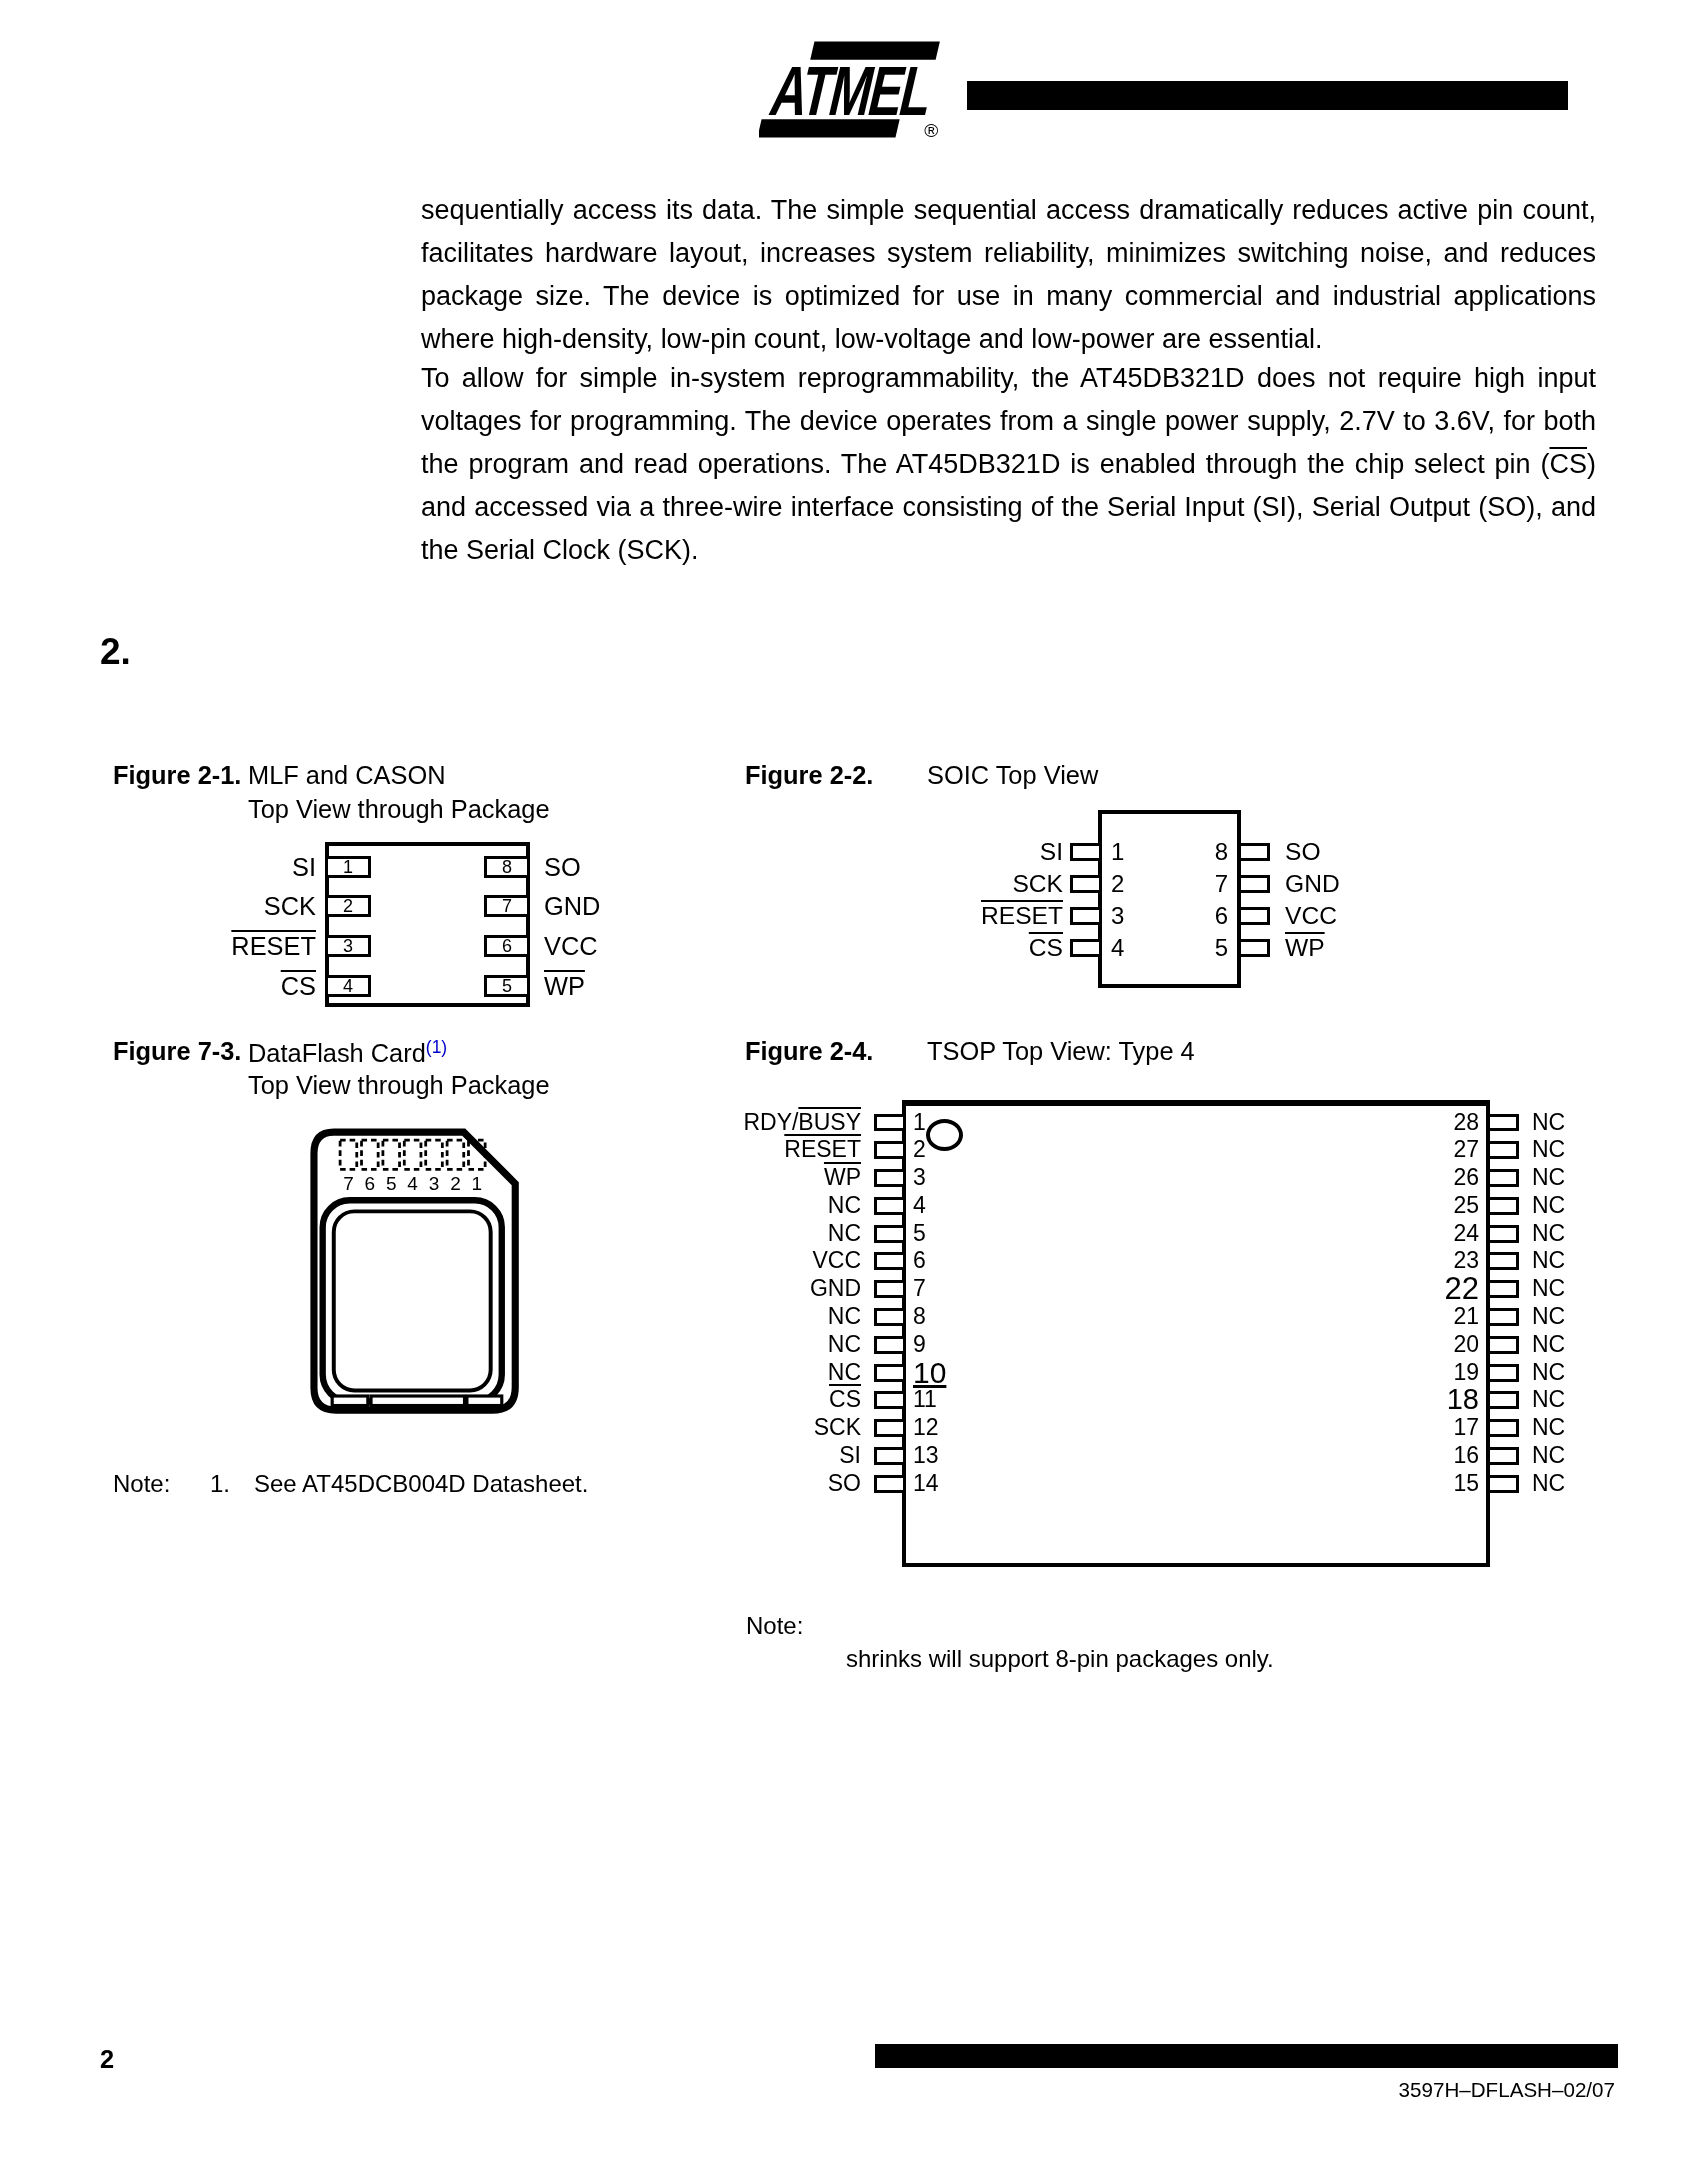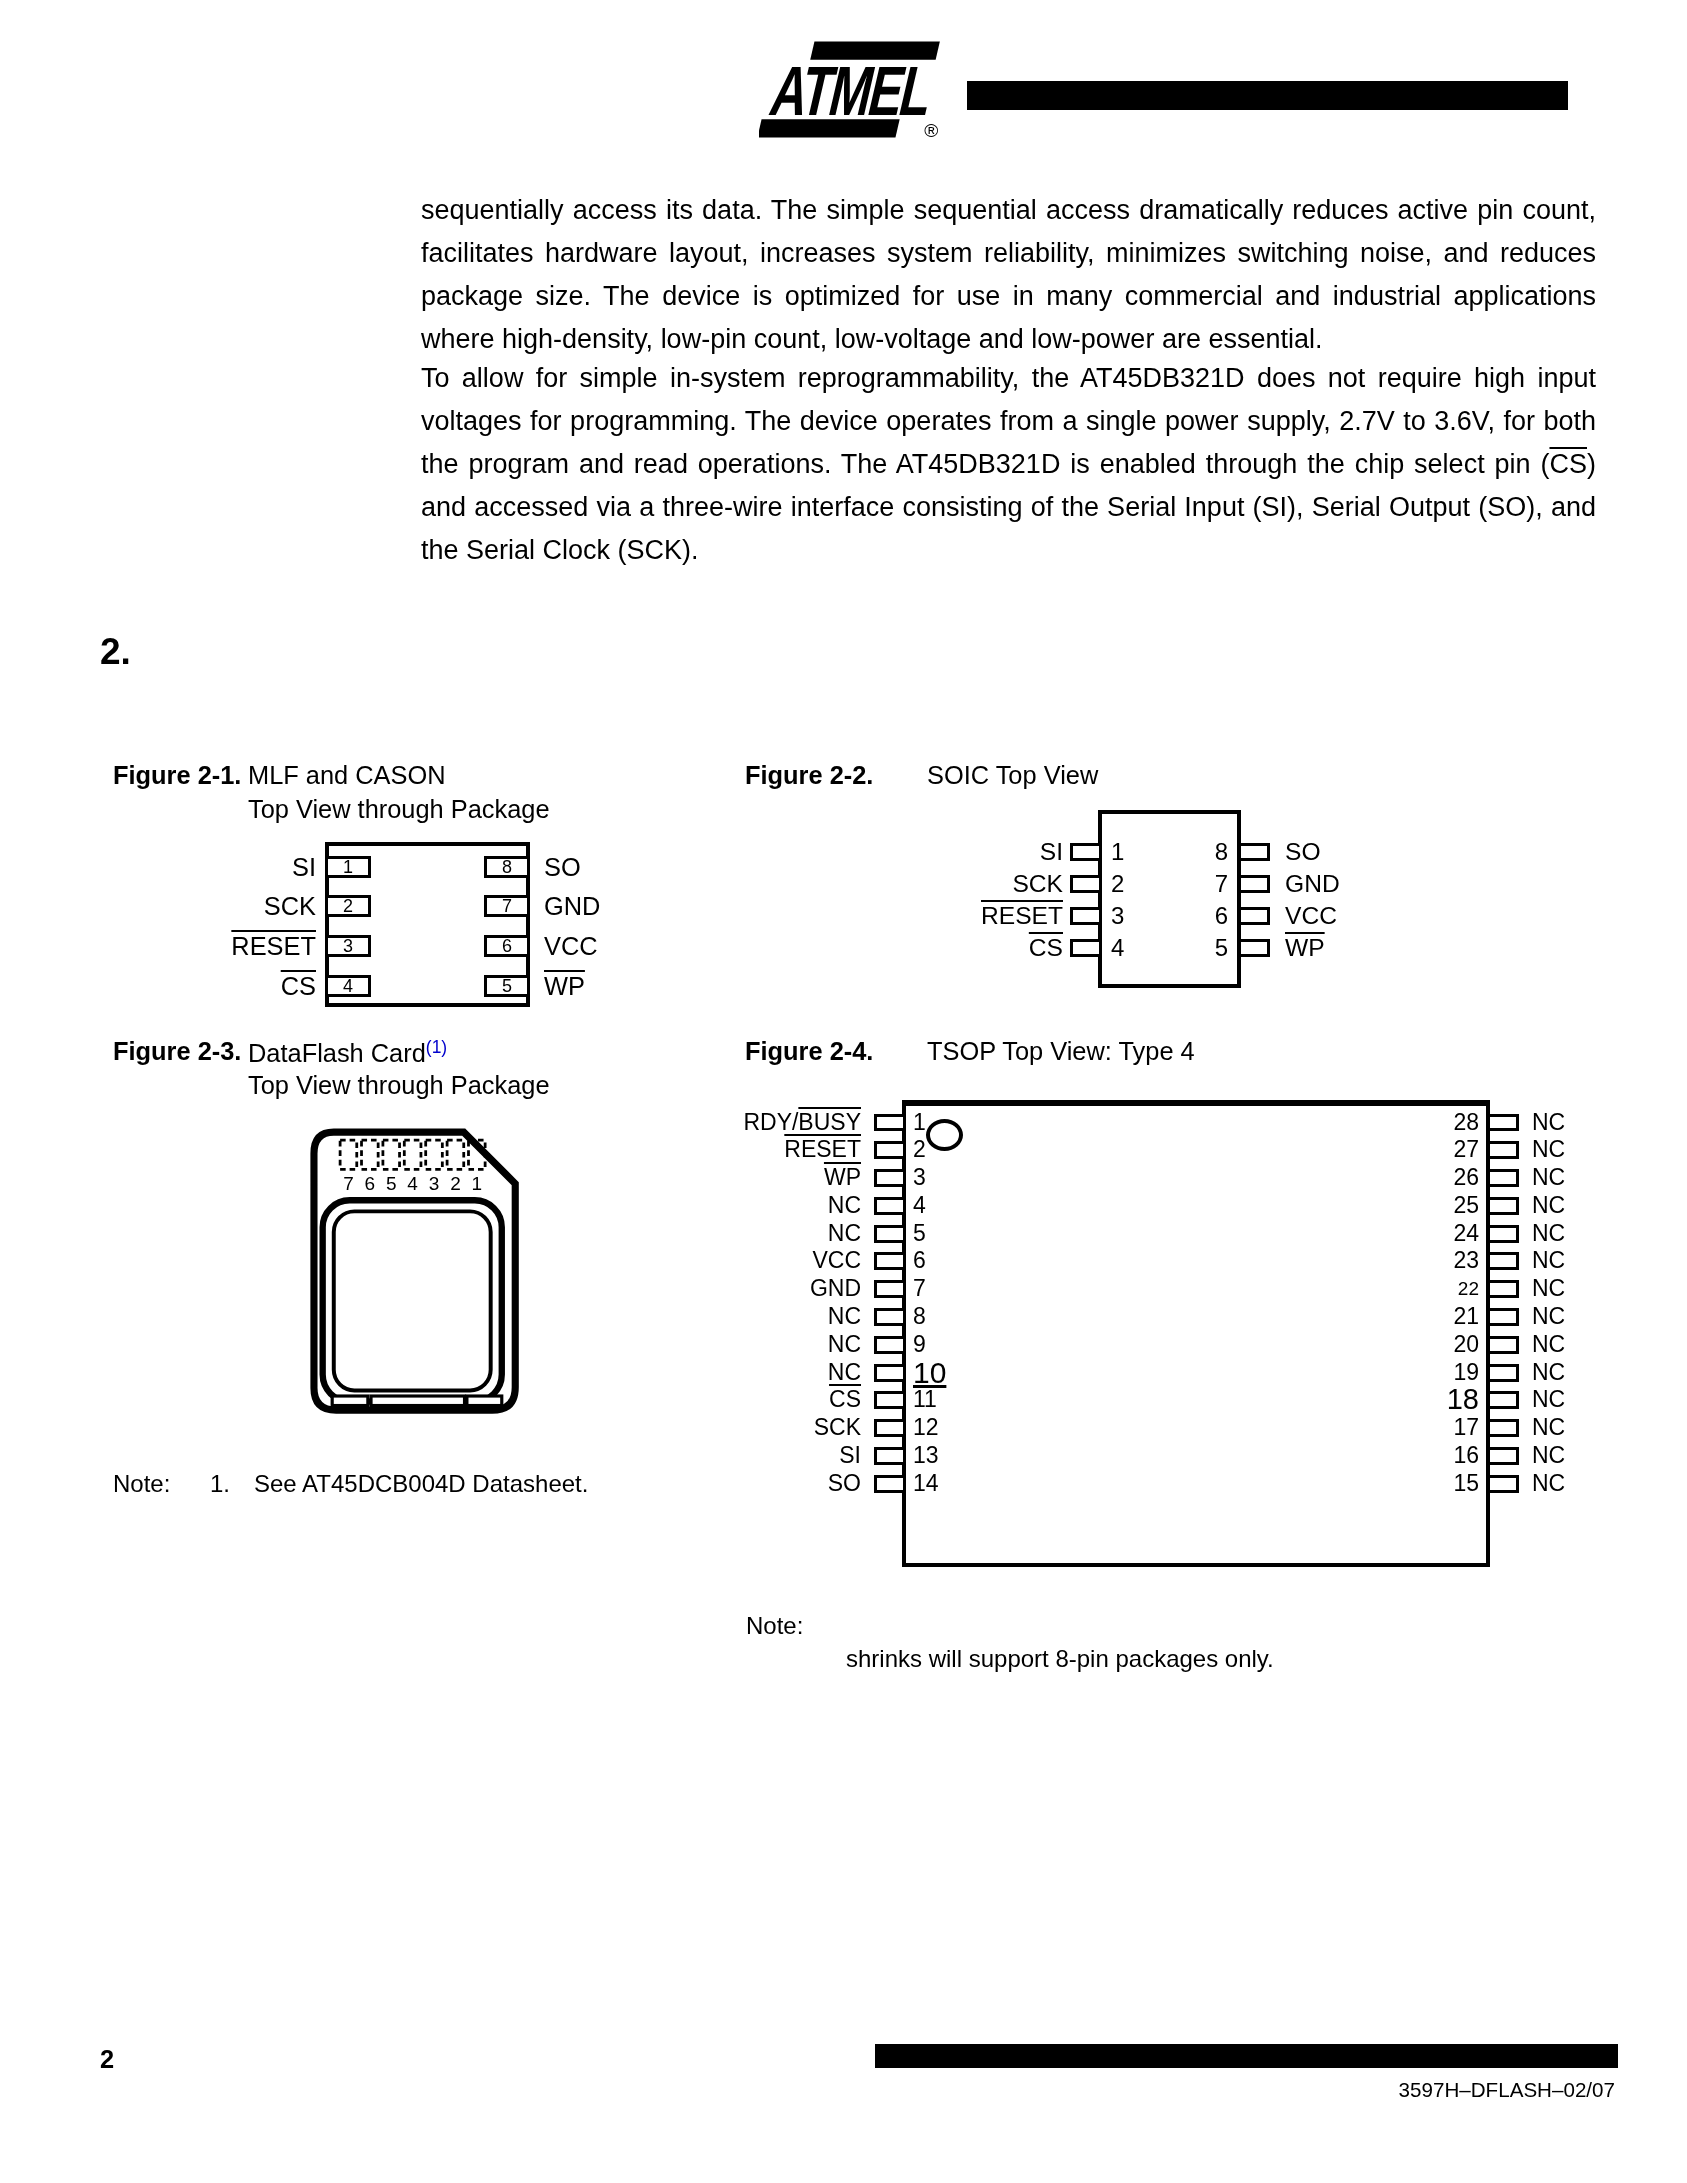--- a/index.html
+++ b/index.html
@@ -100,21 +100,21 @@
       <div class="pin-num" style="top: 65px; line-height: 17.5px; font-size: 24px; right: 241px;">7</div>
       <div class="pin-label" style="top: 65px; line-height: 17.5px; font-size: 24.6px; left: 308px;"><span>GND</span></div>
       <div class="pin-box" style="left: 261px; top: 97px; width: 32px; height: 17.5px;"></div>
       <div class="pin-num" style="top: 97px; line-height: 17.5px; font-size: 24px; right: 241px;">6</div>
       <div class="pin-label" style="top: 97px; line-height: 17.5px; font-size: 24.6px; left: 308px;"><span>VCC</span></div>
       <div class="pin-box" style="left: 261px; top: 129px; width: 32px; height: 17.5px;"></div>
       <div class="pin-num" style="top: 129px; line-height: 17.5px; font-size: 24px; right: 241px;">5</div>
       <div class="pin-label" style="top: 129px; line-height: 17.5px; font-size: 24.6px; left: 308px;"><span class="ov">WP</span></div>
     </div>
 
-  <div class="cap-label" style="left:113px;top:1037px;">Figure 2-3.</div>
+  <div class="cap-label" style="left:113px;top:1037px;">Figure 7-3.</div>
   <div class="cap-text" style="left:248px;top:1037px;">
     <span>DataFlash Card</span><sup class="fn" style="color: rgb(0, 0, 204);">(1)</sup>
   </div>
   <div class="cap-text" style="left:248px;top:1071px;">Top View through Package</div>
 
   <svg class="abs" style="left:310px;top:1127px;" width="210" height="290" viewBox="0 0 265 365">
     <path d="M 30 6 H 194 L 259 71 V 328 Q 259 357 230 357 H 33 Q 5 357 5 329 V 33 Q 5 6 30 6 Z" fill="#fff" stroke="#000" stroke-width="9"></path>
     <g fill="none" stroke="#000" stroke-width="3.5" stroke-dasharray="7 5">
       <rect x="38" y="16" width="21" height="37"></rect>
       <rect x="65" y="16" width="21" height="37"></rect>
@@ -206,21 +206,21 @@
       <div class="pin-box" style="left: 745px; top: 97px; width: 32px; height: 17.5px;"></div>
       <div class="pin-num" style="top: 97px; line-height: 17.5px; font-size: 23px; right: 136px;">25</div>
       <div class="pin-label" style="top: 97px; line-height: 17.5px; font-size: 23px; left: 790px;"><span>NC</span></div>
       <div class="pin-box" style="left: 745px; top: 125px; width: 32px; height: 17.5px;"></div>
       <div class="pin-num" style="top: 125px; line-height: 17.5px; font-size: 23px; right: 136px;">24</div>
       <div class="pin-label" style="top: 125px; line-height: 17.5px; font-size: 23px; left: 790px;"><span>NC</span></div>
       <div class="pin-box" style="left: 745px; top: 152px; width: 32px; height: 17.5px;"></div>
       <div class="pin-num" style="top: 152px; line-height: 17.5px; font-size: 23px; right: 136px;">23</div>
       <div class="pin-label" style="top: 152px; line-height: 17.5px; font-size: 23px; left: 790px;"><span>NC</span></div>
       <div class="pin-box" style="left: 745px; top: 180px; width: 32px; height: 17.5px;"></div>
-      <div class="pin-num" style="top: 180px; line-height: 17.5px; font-size: 19px; right: 136px;">22</div>
+      <div class="pin-num" style="top: 180px; line-height: 17.5px; font-size: 31px; right: 136px;">22</div>
       <div class="pin-label" style="top: 180px; line-height: 17.5px; font-size: 23px; left: 790px;"><span>NC</span></div>
       <div class="pin-box" style="left: 745px; top: 208px; width: 32px; height: 17.5px;"></div>
       <div class="pin-num" style="top: 208px; line-height: 17.5px; font-size: 23px; right: 136px;">21</div>
       <div class="pin-label" style="top: 208px; line-height: 17.5px; font-size: 23px; left: 790px;"><span>NC</span></div>
       <div class="pin-box" style="left: 745px; top: 236px; width: 32px; height: 17.5px;"></div>
       <div class="pin-num" style="top: 236px; line-height: 17.5px; font-size: 23px; right: 136px;">20</div>
       <div class="pin-label" style="top: 236px; line-height: 17.5px; font-size: 23px; left: 790px;"><span>NC</span></div>
       <div class="pin-box" style="left: 745px; top: 264px; width: 32px; height: 17.5px;"></div>
       <div class="pin-num" style="top: 264px; line-height: 17.5px; font-size: 23px; right: 136px;">19</div>
       <div class="pin-label" style="top: 264px; line-height: 17.5px; font-size: 23px; left: 790px;"><span>NC</span></div>

